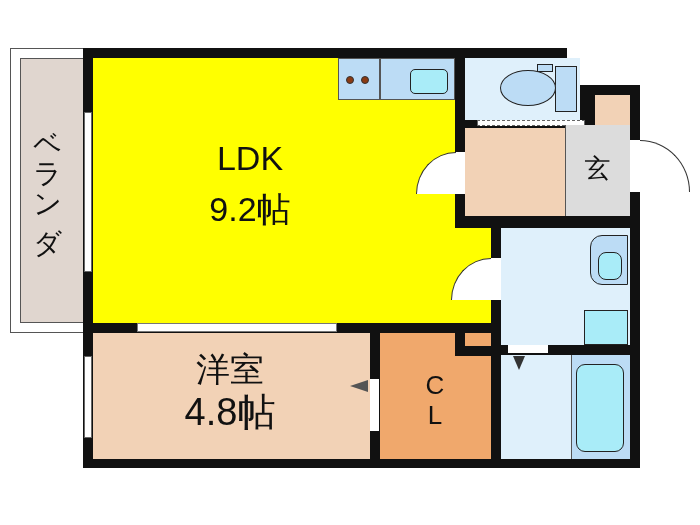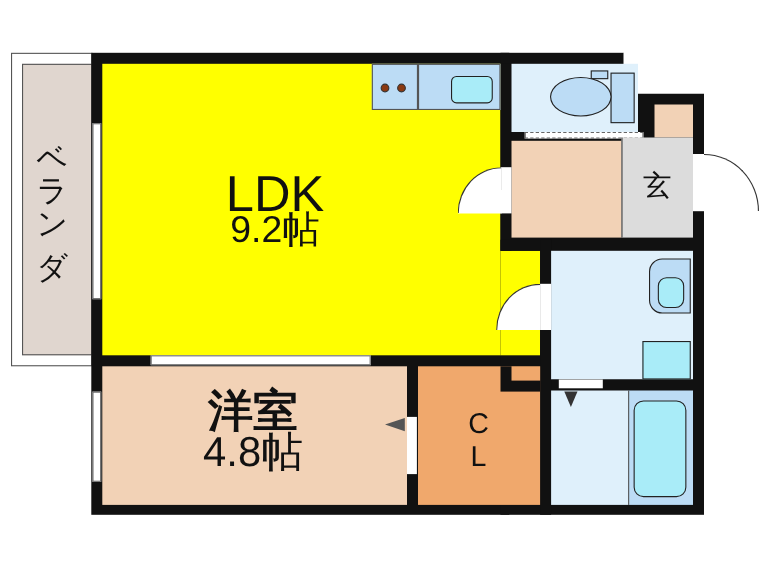--- a/index.html
+++ b/index.html
@@ -20,21 +20,21 @@
 <div class="abs wall" style="left:455px;top:48px;width:112px;height:45px;"></div>
 <div class="abs wall" style="left:455px;top:85px;width:185px;height:383px;"></div>
 <div class="abs" style="left:567px;top:48px;width:80px;height:37px;background:#fff;"></div>
 <div class="abs" style="left:640px;top:85px;width:10px;height:390px;background:#fff;"></div>
 
 <div class="abs" style="left:93px;top:58px;width:362px;height:265px;background:#ffff00;"></div>
 <div class="abs" style="left:455px;top:228px;width:36px;height:95px;background:#ffff00;"></div>
 <div class="abs wall" style="left:455px;top:58px;width:10px;height:170px;"></div>
 <div class="abs wall" style="left:455px;top:218px;width:46px;height:10px;"></div>
 <div class="abs wall" style="left:491px;top:218px;width:10px;height:250px;"></div>
-<div class="lbl" style="left:180px;top:152px;width:140px;font-size:46px;">LDK</div>
+<div class="lbl" style="left:180px;top:141px;width:140px;font-size:34px;">LDK</div>
 <div class="lbl" style="left:180px;top:192px;width:140px;font-size:34px;">9.2帖</div>
 
 <div class="abs" style="left:338px;top:58px;width:117px;height:42px;background:#bcdcf5;border:1.5px solid #555;"></div>
 <div class="abs" style="left:379px;top:58px;width:1.5px;height:42px;background:#555;"></div>
 <div class="abs" style="left:346px;top:76px;width:8px;height:8px;border-radius:50%;background:#8b3a12;border:1px solid #333;"></div>
 <div class="abs" style="left:361px;top:76px;width:8px;height:8px;border-radius:50%;background:#8b3a12;border:1px solid #333;"></div>
 <div class="abs fixture" style="left:410px;top:69px;width:38px;height:25px;border-radius:5px;background:#a9ecf8;"></div>
 
 <div class="abs" style="left:84px;top:112px;width:8px;height:160px;background:#fff;border:1px solid #666;"></div>
 
@@ -65,21 +65,21 @@
 <div class="abs" style="left:451px;top:258px;width:40px;height:42px;background:#fff;border:1.2px solid #333;border-right:none;border-bottom:none;border-radius:100% 0 0 0;"></div>
 
 <div class="abs wall" style="left:501px;top:345px;width:129px;height:10px;"></div>
 <div class="abs" style="left:508px;top:345px;width:40px;height:8px;background:#fff;"></div>
 <div class="abs" style="left:501px;top:355px;width:70px;height:104px;background:#dff0fb;"></div>
 <div class="abs" style="left:571px;top:355px;width:59px;height:104px;background:#bcdcf5;border-left:1.5px solid #555;"></div>
 <div class="abs fixture" style="left:576px;top:364px;width:48px;height:88px;border-radius:9px;background:#a9ecf8;"></div>
 <div class="abs" style="left:513px;top:356px;width:0;height:0;border-left:6px solid transparent;border-right:6px solid transparent;border-top:14px solid #333;"></div>
 
 <div class="abs" style="left:93px;top:333px;width:277px;height:126px;background:#f2d2b6;"></div>
-<div class="lbl" style="left:170px;top:352px;width:120px;font-size:41px;font-weight:bold;">洋室</div>
+<div class="lbl" style="left:170px;top:352px;width:120px;font-size:34px;">洋室</div>
 <div class="lbl" style="left:170px;top:393px;width:120px;font-size:38px;">4.8帖</div>
 <div class="abs" style="left:84px;top:356px;width:8px;height:82px;background:#fff;border:1px solid #666;"></div>
 <div class="abs" style="left:370px;top:379px;width:9px;height:52px;background:#fff;"></div>
 <div class="abs" style="left:350px;top:380px;width:0;height:0;border-top:6px solid transparent;border-bottom:6px solid transparent;border-right:18px solid #555;"></div>
 
 <div class="abs" style="left:380px;top:333px;width:111px;height:126px;background:#f0a86c;"></div>
 <div class="abs wall" style="left:455px;top:333px;width:36px;height:23px;"></div>
 <div class="abs" style="left:465px;top:333px;width:26px;height:13px;background:#f0a86c;"></div>
 <div class="lbl" style="left:415px;top:372px;width:40px;font-size:26px;">C</div>
 <div class="lbl" style="left:415px;top:402px;width:40px;font-size:26px;">L</div>

